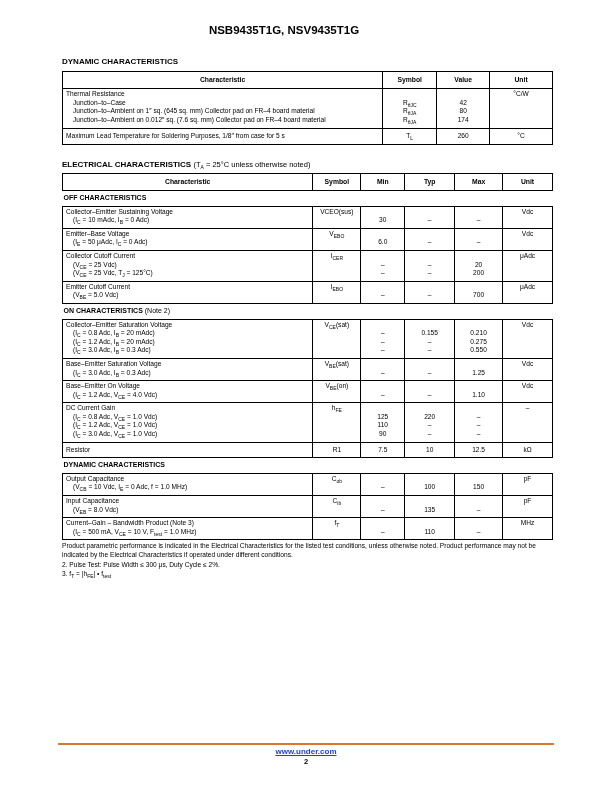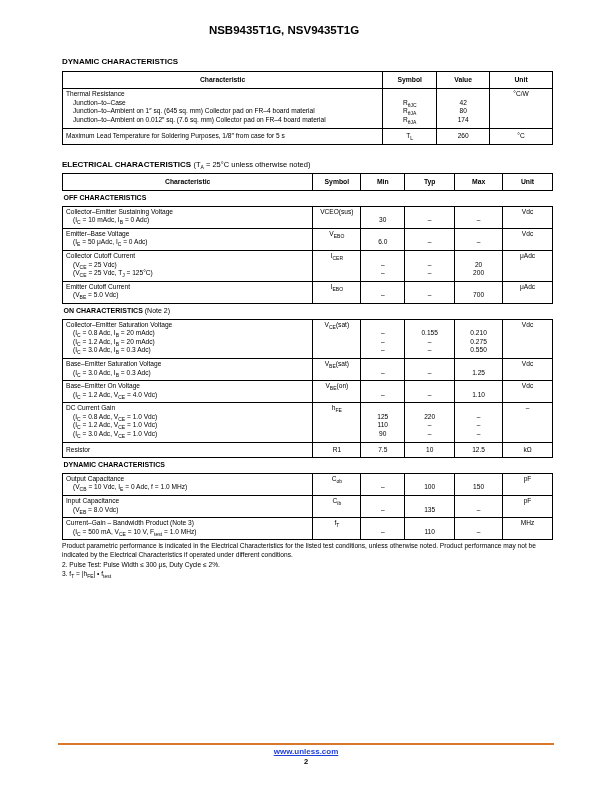--- a/index.html
+++ b/index.html
@@ -373,14 +373,14 @@
 
 <div class="notes" id="notes" style="top: 542px;">
   <p>Product parametric performance is indicated in the Electrical Characteristics for the listed test conditions, unless otherwise noted. Product performance may not be indicated by the Electrical Characteristics if operated under different conditions.</p>
   <div id="note-items">
       <div>2.  Pulse Test: Pulse Width ≤ 300 μs, Duty Cycle ≤ 2%.</div>
       <div>3.  f<sub>T</sub> = |h<sub>FE</sub>| • f<sub>test</sub></div>
     </div>
 </div>
 
 <div class="footer-rule"></div>
-<a class="footer-link">www.unless.com</a>
+<a class="footer-link">www.under.com</a>
 <div class="footer-page">2</div>
 
 </body></html>

